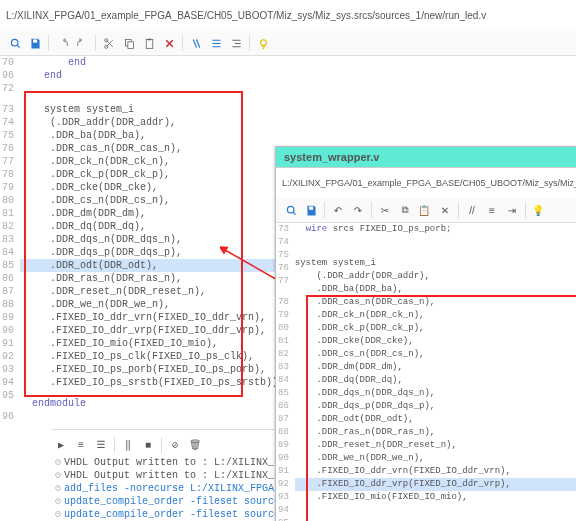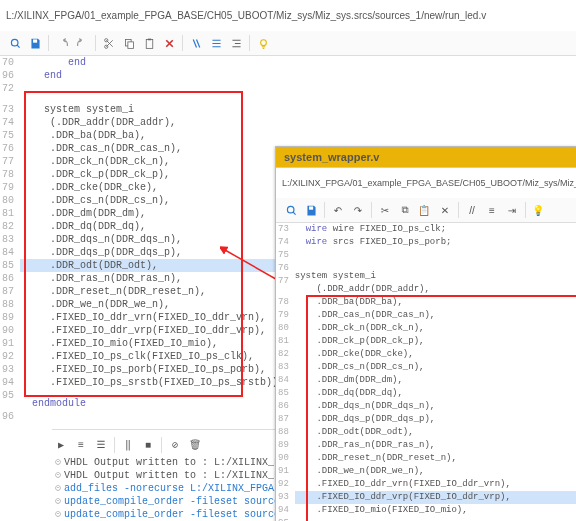--- a/index.html
+++ b/index.html
@@ -12,21 +12,21 @@
 .gut{text-align:left;color:#b0b0b0;padding:0 6px 0 2px;user-select:none}
 .gut div{height:13px;line-height:13px}
 .gut .h{height:8px}
 .lines{flex:1}
 .lines div{height:13px;line-height:13px;white-space:pre}
 .lines .h{height:8px}
 .kw{color:#5f5fbf}
 .sel{background:#cfe3fb}
 .box{position:absolute;border:2px solid #e22;pointer-events:none}
 .panel2{position:absolute;background:#fff;border:1px solid #bbb;box-shadow:0 1px 3px rgba(0,0,0,.3)}
-.title{background:#eab308;padding:4px 8px;font-weight:bold;font-size:11px;border-bottom:1px solid #ccc}
+.title{background:#5eead4;padding:4px 8px;font-weight:bold;font-size:11px;border-bottom:1px solid #ccc}
 .log{border-top:1px solid #ddd;padding:4px 0;font-family:'Courier New',monospace;font-size:10px}
 .log .r{display:flex;height:13px;line-height:13px}
 .log .m{color:#b0b0b0;width:12px;text-align:center}
 .log .t{white-space:pre}
 .lnk{color:#2a7ad2}
 .arrow{position:absolute;pointer-events:none}
 </style>
 </head>
 <body>
 
@@ -268,21 +268,20 @@
         <div>89</div>
         <div>90</div>
         <div>91</div>
         <div>92</div>
         <div>93</div>
         <div>94</div>
         <div>95</div>
         <div>96</div>
 </div>
 <div class="lines">
-<div>  <span class="kw">wire</span> <span style="display:inline">wire FIXED_IO_ps_clk;</span></div>
 <div>  <span class="kw">wire</span> <span style="display:inline">srcs FIXED_IO_ps_porb;</span></div>
 <div></div>
 <div class="h"></div>
 <div>system system_i</div>
 <div>    (.DDR_addr(DDR_addr),</div>
 <div>    .DDR_ba(DDR_ba),</div>
 <div>    .DDR_cas_n(DDR_cas_n),</div>
 <div>    .DDR_ck_n(DDR_ck_n),</div>
 <div>    .DDR_ck_p(DDR_ck_p),</div>
 <div>    .DDR_cke(DDR_cke),</div>

